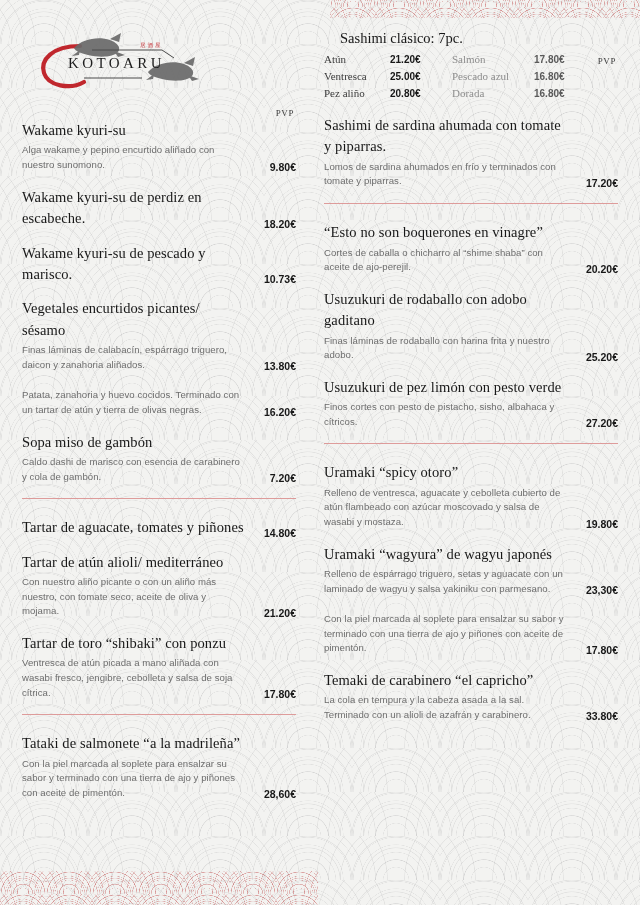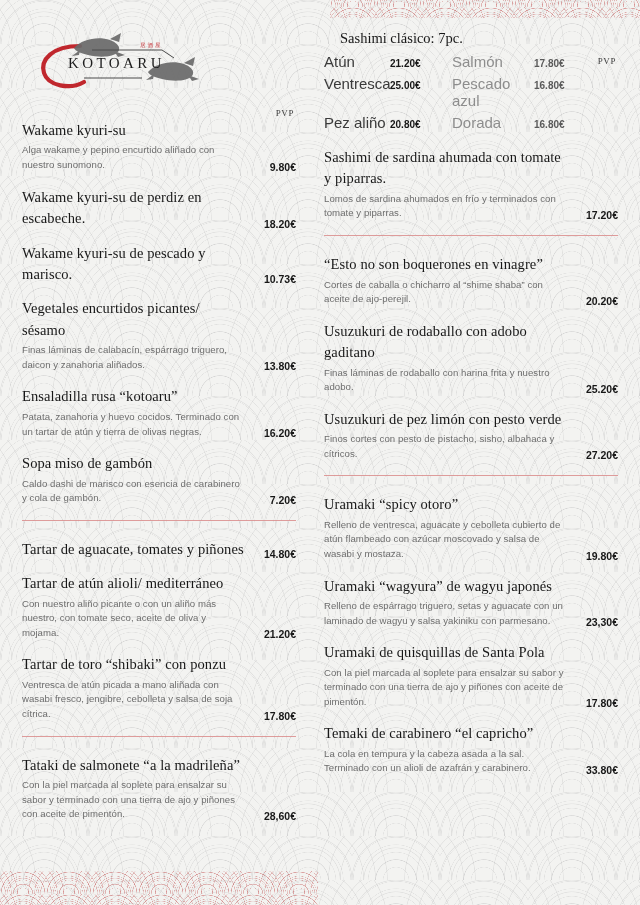--- a/index.html
+++ b/index.html
@@ -156,22 +156,22 @@
   }
   .sashimi-grid {
     display: grid;
     grid-template-columns: 62px 58px 78px auto;
     row-gap: 5px;
     column-gap: 4px;
     align-items: baseline;
     margin-bottom: 16px;
   }
   .sashimi-label {
-    font-family: Liberation Sans, sans-serif;
-    font-size: 15px;
+    font-family: Liberation Serif, serif;
+    font-size: 11px;
     color: #3a3a3a;
   }
   .sashimi-label.muted { color: #8d8d8d; }
   .sashimi-price {
     font-family: "Liberation Sans", sans-serif;
     font-weight: bold;
     font-size: 10px;
     color: #171717;
   }
   .sashimi-price.muted { color: #5a5a5a; }
@@ -241,21 +241,20 @@
           </div>
           <div class="item">
             <div class="item-body">
               <div class="item-name">Vegetales encurtidos picantes/ sésamo</div>
               <div class="item-desc">Finas láminas de calabacín, espárrago triguero, daicon y zanahoria aliñados.</div>
             </div>
             <div class="item-price">13.80€</div>
           </div>
           <div class="item">
             <div class="item-body">
-              <div class="item-name">Ensaladilla rusa “kotoaru”</div>
               <div class="item-desc">Patata, zanahoria y huevo cocidos. Terminado con un tartar de atún y tierra de olivas negras.</div>
             </div>
             <div class="item-price">16.20€</div>
           </div>
           <div class="item">
             <div class="item-body">
               <div class="item-name">Sopa miso de gambón</div>
               <div class="item-desc">Caldo dashi de marisco con esencia de carabinero y cola de gambón.</div>
             </div>
             <div class="item-price">7.20€</div>
@@ -362,21 +361,20 @@
           </div>
           <div class="item">
             <div class="item-body">
               <div class="item-name">Uramaki “wagyura” de wagyu japonés</div>
               <div class="item-desc">Relleno de espárrago triguero, setas y aguacate con un laminado de wagyu y salsa yakiniku con parmesano.</div>
             </div>
             <div class="item-price">23,30€</div>
           </div>
           <div class="item">
             <div class="item-body">
-              <div class="item-name">Uramaki de quisquillas de Santa Pola</div>
               <div class="item-desc">Con la piel marcada al soplete para ensalzar su sabor y terminado con una tierra de ajo y piñones con aceite de pimentón.</div>
             </div>
             <div class="item-price">17.80€</div>
           </div>
           <div class="item">
             <div class="item-body">
               <div class="item-name">Temaki de carabinero “el capricho”</div>
               <div class="item-desc">La cola en tempura y la cabeza asada a la sal. Terminado con un alioli de azafrán y carabinero.</div>
             </div>
             <div class="item-price">33.80€</div>

